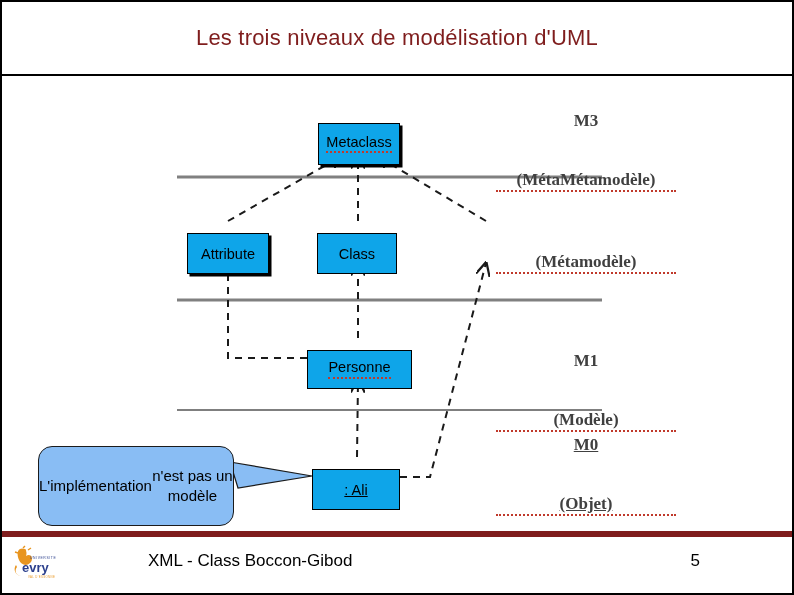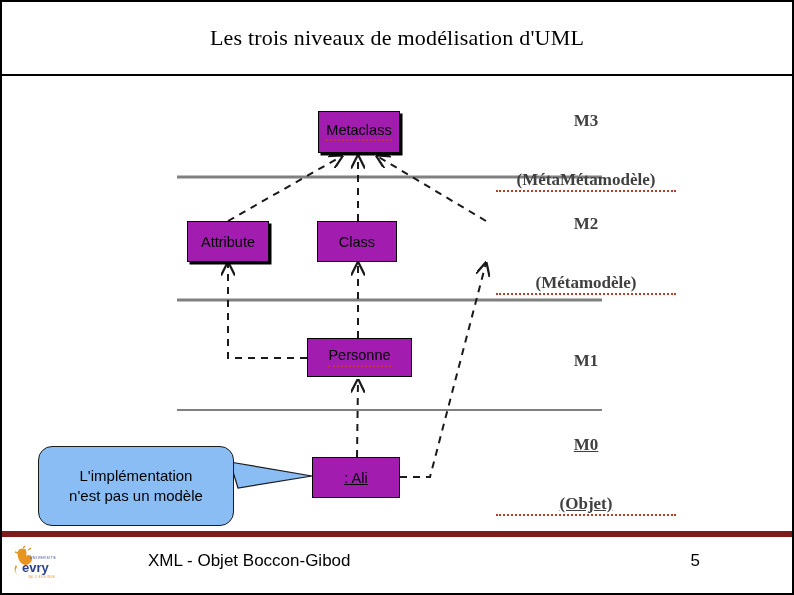--- a/index.html
+++ b/index.html
@@ -26,52 +26,53 @@
     top: 0;
     width: 790px;
     height: 74px;
     border-bottom: 2px solid #000000;
     box-sizing: border-box;
     display: flex;
     align-items: center;
     justify-content: center;
   }
   #page-title {
-    font-family: Liberation Serif, serif;
+    font-family: Liberation Sans, sans-serif;
     font-size: 22px;
-    color: #000000;
+    color: #7f1d1d;
     letter-spacing: 0.2px;
     white-space: nowrap;
   }
   
   #diagram {
     position: absolute;
     left: 0;
     top: 74px;
     width: 790px;
     height: 465px;
   }
   #diagram svg {
     position: absolute;
     left: 0;
     top: 0;
   }
   
   .uml-box {
     position: absolute;
-    background: #a21caf;
+    background: #0ea5e9;
     border: 1.6px solid #000000;
     box-sizing: border-box;
     display: flex;
     align-items: center;
     justify-content: center;
     font-family: "Liberation Sans", sans-serif;
     font-size: 14.5px;
     color: #000000;
     z-index: 4;
+    margin-top: 12px;
   }
   .uml-box.shadowed {
     box-shadow: 2.5px 2.5px 0 0 #000000;
   }
   .spell {
     border-bottom: 2px dotted #c0392b;
     padding-bottom: 1px;
     line-height: 1.05;
   }
   .underlined-name {
@@ -95,21 +96,21 @@
     position: absolute;
     left: 36px;
     top: 444px;
     width: 196px;
     height: 80px;
     background: #89bdf4;
     border: 1.4px solid #1b1b1b;
     border-radius: 14px;
     box-sizing: border-box;
     display: flex;
-    flex-direction: column;
+    flex-direction: row;
     align-items: center;
     justify-content: center;
     z-index: 6;
     font-family: "Liberation Sans", sans-serif;
     font-size: 15px;
     color: #000000;
     line-height: 1.35;
     text-align: center;
   }
   
@@ -206,26 +207,26 @@
     <div class="uml-box" style="left:310px; top:381px; width:88px; height:41px;">
       <span class="underlined-name">: Ali</span>
     </div>
 
     <div class="level-label" style="left:494px; top:34px; width:180px;">
       <span class="lvl-code">M3</span>
       <span class="lvl-name spell">(MétaMétamodèle)</span>
     </div>
 
     <div class="level-label" style="left:494px; top:137px; width:180px;">
-      <span class="lvl-code">M2</span>
       <span class="lvl-name spell">(Métamodèle)</span>
     </div>
 
     <div class="level-label" style="left:494px; top:274px; width:180px;">
       <span class="lvl-code">M1</span>
+      <span class="lvl-name spell">(Modèle)</span>
     </div>
 
     <div class="level-label" style="left:494px; top:358px; width:180px;text-decoration:underline;">
       <span class="lvl-code">M0</span>
       <span class="lvl-name spell">(Objet)</span>
     </div>
 
   </div>
 
   <div id="callout">
@@ -240,17 +241,17 @@
       <path d="M10 4 C14 2, 18 6, 16 11 C20 8, 24 12, 21 17 C17 22, 11 20, 9 15 C7 10, 7 6, 10 4 Z" fill="#e8951f"></path>
       <path d="M13 3 L15 1 M18 5 L21 3 M8 8 L5 7" stroke="#e8951f" stroke-width="1.4" fill="none"></path>
       <circle cx="14" cy="6" r="2.2" fill="#e8951f"></circle>
       <path d="M6 20 C3 24, 5 30, 11 31 C6 30, 4 26, 7 22 Z" fill="#e8951f"></path>
 
       <text x="12" y="27" font-family="Liberation Sans, sans-serif" font-size="13" font-weight="bold" fill="#2b3f8c">evry</text>
       <text x="20" y="14" font-family="Liberation Sans, sans-serif" font-size="3.4" letter-spacing="0.6" fill="#2b3f8c">UNIVERSITE</text>
       <text x="18" y="33" font-family="Liberation Sans, sans-serif" font-size="2.8" letter-spacing="0.4" fill="#e8951f">VAL D'ESSONNE</text>
     </svg>
 
-    <div id="footer-text">XML - Objet Boccon-Gibod</div>
+    <div id="footer-text">XML - Class Boccon-Gibod</div>
     <div id="page-number">5</div>
   </div>
 
 </div>
 
 </body></html>

